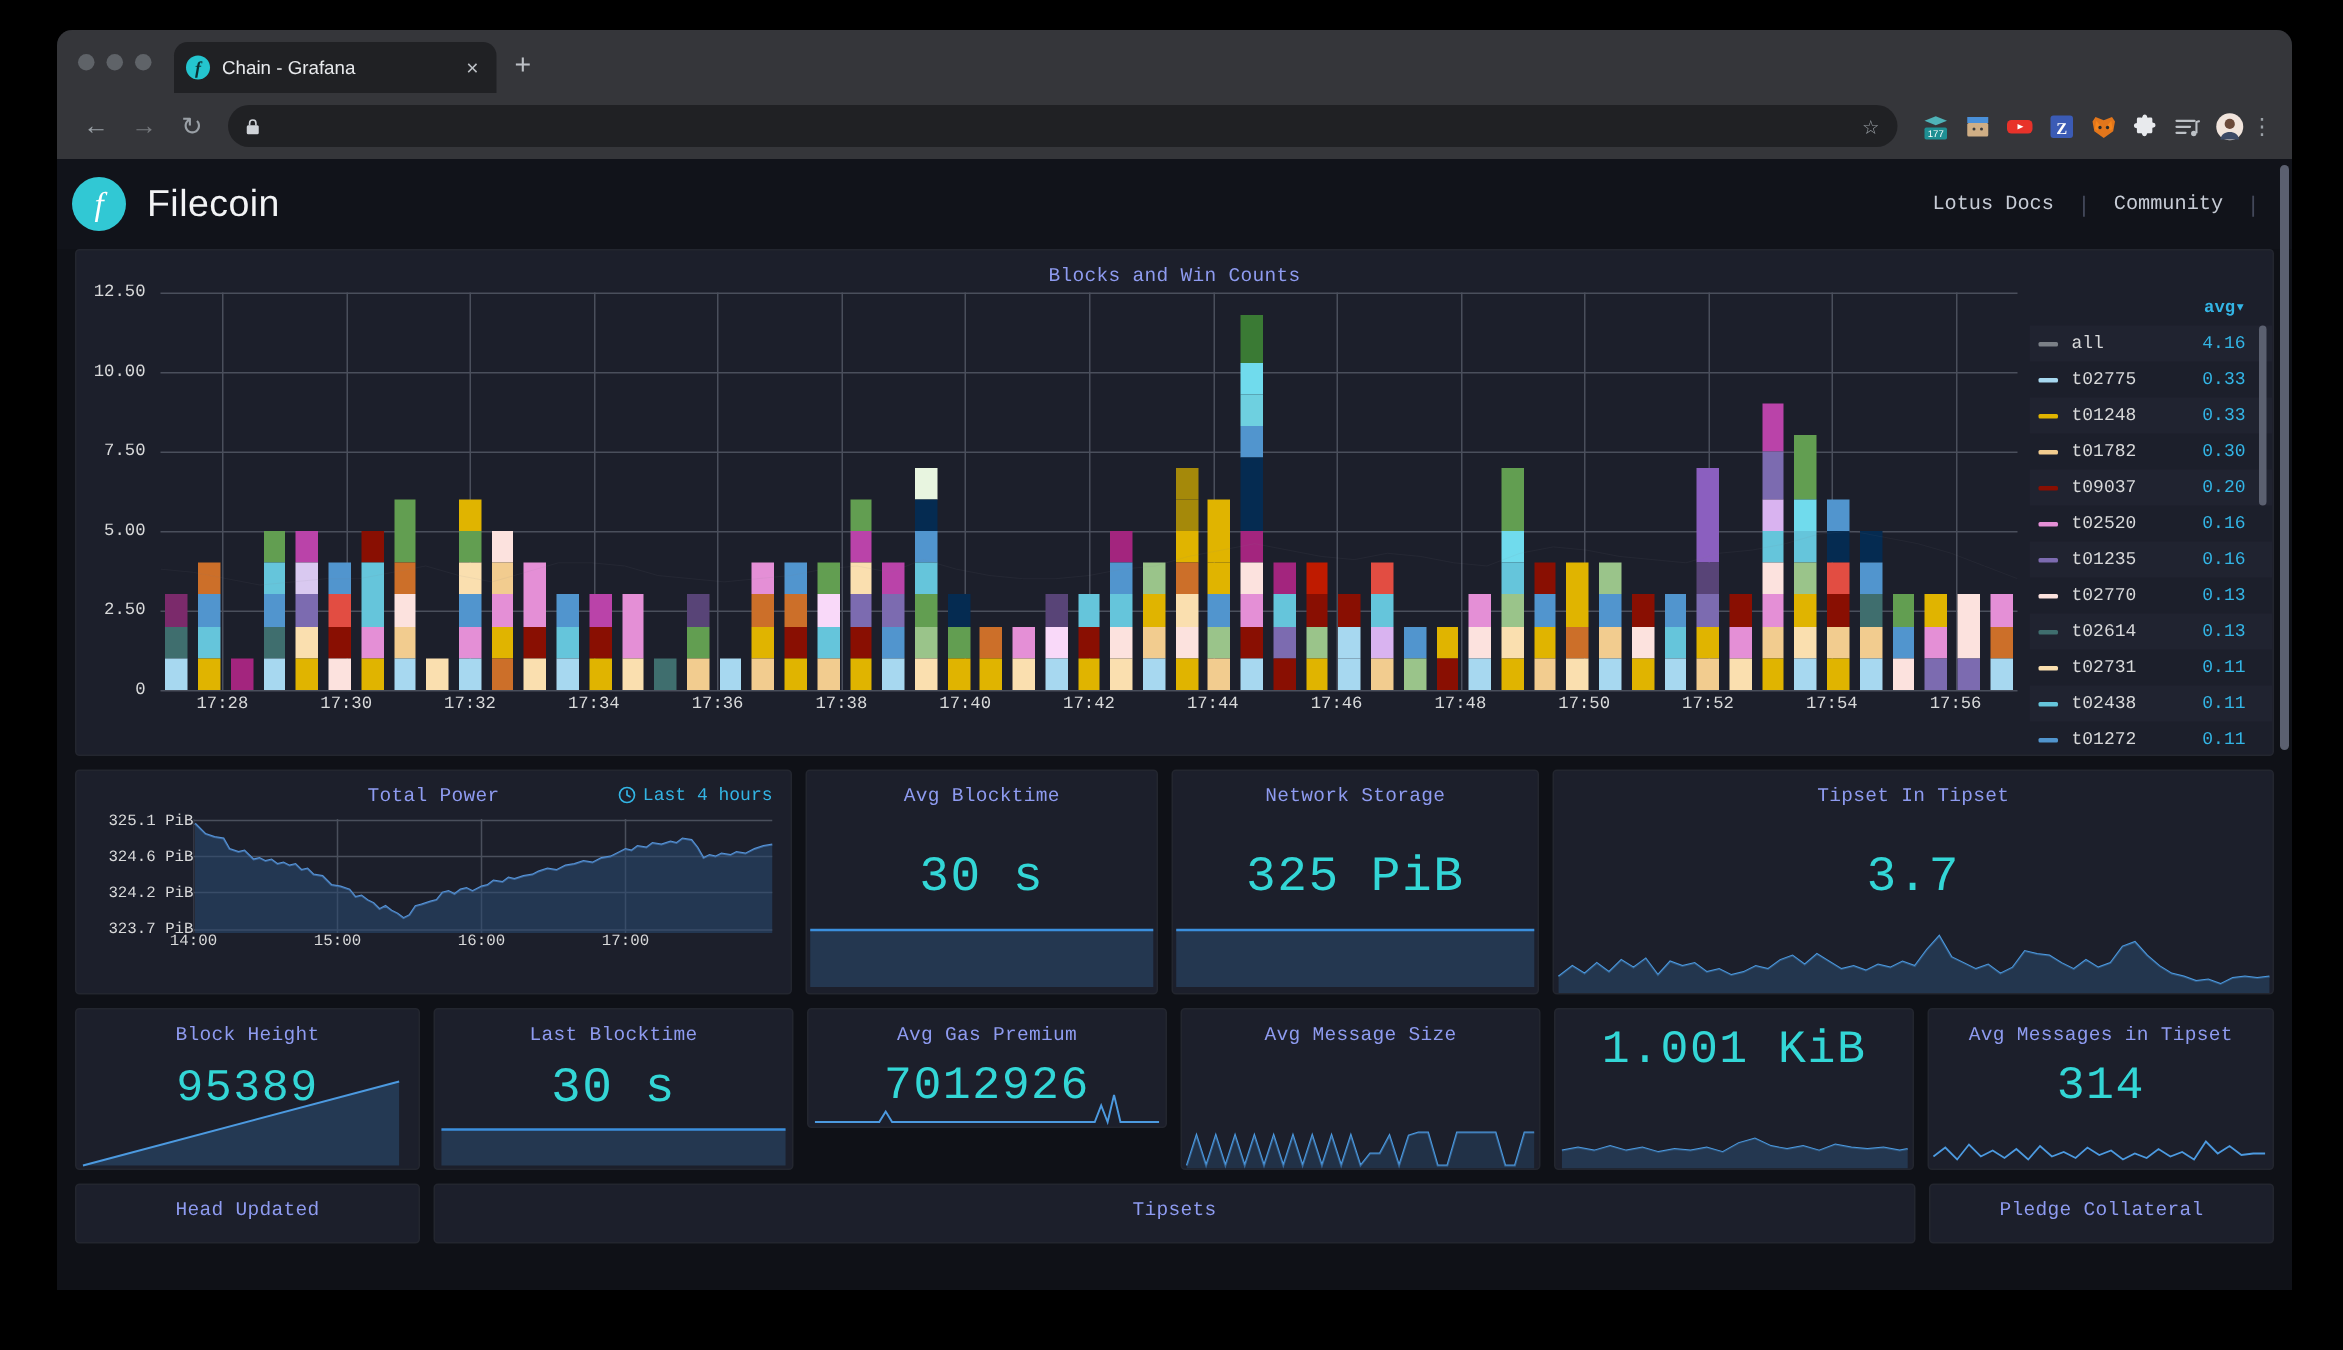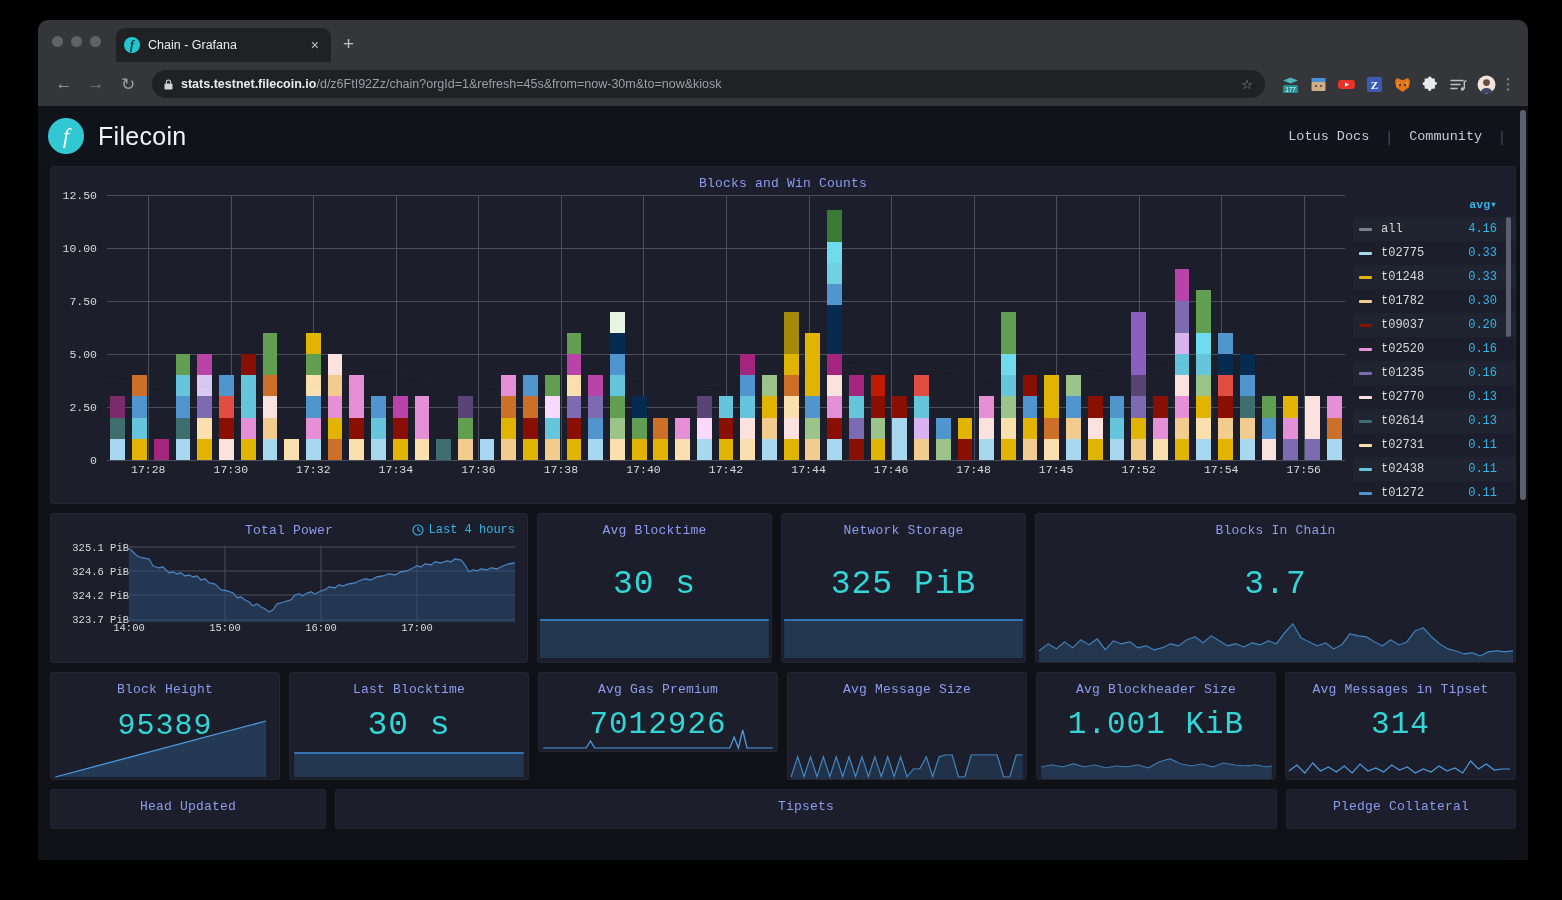--- a/index.html
+++ b/index.html
@@ -183,21 +183,20 @@
 
   <div class="toolbar">
     <span class="navbtn">←</span>
     <span class="navbtn fwd">→</span>
     <span class="navbtn">↻</span>
     <div class="omnibox">
       <svg class="lock" width="9" height="11" viewBox="0 0 9 11">
         <rect x="0.5" y="4.5" width="8" height="6" rx="1" fill="#cfd3d8"></rect>
         <path d="M2.4 4.6V3.1a2.1 2.1 0 0 1 4.2 0v1.5" fill="none" stroke="#cfd3d8" stroke-width="1.1"></path>
       </svg>
-      <span class="url"><b>stats.testnet.filecoin.io</b><span>/d/z6FtI92Zz/chain?orgId=1&amp;refresh=45s&amp;from=now-30m&amp;to=now&amp;kiosk</span></span>
       <span class="star">☆</span>
     </div>
     <div class="exts">
       <span class="ext">
         <svg width="19" height="19" viewBox="0 0 19 19">
           <path d="M2 5.5 9.5 2.5 17 5.5 9.5 8.5Z" fill="#4fb3b8"></path>
           <rect x="2" y="10" width="15" height="8" rx="1.2" fill="#1f8f93"></rect>
           <text x="9.5" y="16.5" font-size="6.4" fill="#fff" text-anchor="middle" font-family="Liberation Sans, sans-serif">177</text>
         </svg>
       </span>
@@ -658,21 +657,21 @@
                 <div class="xtick" style="left: 10%;">17:30</div>
                 <div class="xtick" style="left: 16.6667%;">17:32</div>
                 <div class="xtick" style="left: 23.3333%;">17:34</div>
                 <div class="xtick" style="left: 30%;">17:36</div>
                 <div class="xtick" style="left: 36.6667%;">17:38</div>
                 <div class="xtick" style="left: 43.3333%;">17:40</div>
                 <div class="xtick" style="left: 50%;">17:42</div>
                 <div class="xtick" style="left: 56.6667%;">17:44</div>
                 <div class="xtick" style="left: 63.3333%;">17:46</div>
                 <div class="xtick" style="left: 70%;">17:48</div>
-                <div class="xtick" style="left: 76.6667%;">17:45</div>
+                <div class="xtick" style="left: 76.6667%;">17:50</div>
                 <div class="xtick" style="left: 83.3333%;">17:52</div>
                 <div class="xtick" style="left: 90%;">17:54</div>
                 <div class="xtick" style="left: 96.6667%;">17:56</div>
               </div>
           </div>
           <div class="legend">
             <div class="legend-head">avg▾</div>
             <div id="legendRows">
                 <div class="lrow">
                   <span class="lswatch" style="background:#7b8087"></span>
@@ -791,21 +790,21 @@
         <div class="panel" style="width:245px;height:150px">
           <div class="ptitle">Network Storage</div>
           <div class="statval" style="margin-top:28px">325 PiB</div>
           <svg class="spark" width="100%" height="46" viewBox="0 0 227 46" preserveAspectRatio="none">
             <path d="M2,4 L225,4 L225,42 L2,42Z" fill="#27405e" opacity="0.75"></path>
             <path d="M2,4 L225,4" fill="none" stroke="#3b8fdd" stroke-width="1.6"></path>
           </svg>
         </div>
 
         <div class="panel" style="flex:1;height:150px">
-          <div class="ptitle">Blocks In Chain</div>
+          <div class="ptitle">Tipset In Tipset</div>
           <div class="statval" style="margin-top:28px">3.7</div>
           <svg class="spark" width="100%" height="44" viewBox="0 0 470 44" preserveAspectRatio="none">
             <path d="M3,33 L12,26 L20,31 L28,24 L36,30 L44,22 L52,27 L60,21 L68,32 L76,23 L84,26 L92,24 L100,30 L108,28 L116,32 L124,30 L132,26 L140,28 L148,22 L156,19 L164,25 L172,18 L180,23 L188,28 L196,26 L204,29 L212,25 L220,27 L228,23 L236,26 L244,15 L252,6 L260,20 L268,24 L276,28 L284,25 L292,31 L300,27 L308,16 L316,18 L324,19 L332,24 L340,28 L348,22 L356,27 L364,24 L372,13 L380,10 L388,19 L396,26 L404,31 L412,33 L420,36 L428,35 L436,38 L444,34 L452,33 L460,34 L468,33" fill="none" stroke="#4c9ae0" stroke-width="1.3"></path>
             <path d="M3,33 L12,26 L20,31 L28,24 L36,30 L44,22 L52,27 L60,21 L68,32 L76,23 L84,26 L92,24 L100,30 L108,28 L116,32 L124,30 L132,26 L140,28 L148,22 L156,19 L164,25 L172,18 L180,23 L188,28 L196,26 L204,29 L212,25 L220,27 L228,23 L236,26 L244,15 L252,6 L260,20 L268,24 L276,28 L284,25 L292,31 L300,27 L308,16 L316,18 L324,19 L332,24 L340,28 L348,22 L356,27 L364,24 L372,13 L380,10 L388,19 L396,26 L404,31 L412,33 L420,36 L428,35 L436,38 L444,34 L452,33 L460,34 L468,33 L468,44 L3,44Z" fill="#27405e" opacity="0.7"></path>
           </svg>
         </div>
       </div>
 
       <div class="row">
 
@@ -837,39 +836,38 @@
 
         <div class="panel" style="width:240px;height:108px">
           <div class="ptitle">Avg Message Size</div>
           <svg class="spark" width="100%" height="30" viewBox="0 0 222 30" preserveAspectRatio="none">
             <path d="M3,28 L9,8 L15,28 L21,8 L27,28 L33,8 L39,28 L45,8 L51,28 L57,8 L63,28 L69,8 L75,28 L81,8 L87,28 L93,8 L99,28 L105,8 L111,28 L117,20 L123,20 L129,8 L135,28 L141,8 L147,6 L153,6 L159,28 L165,28 L171,6 L177,6 L183,6 L189,6 L195,6 L201,28 L207,28 L213,6 L219,6" fill="none" stroke="#4c9ae0" stroke-width="1.2"></path>
             <path d="M3,28 L9,8 L15,28 L21,8 L27,28 L33,8 L39,28 L45,8 L51,28 L57,8 L63,28 L69,8 L75,28 L81,8 L87,28 L93,8 L99,28 L105,8 L111,28 L117,20 L123,20 L129,8 L135,28 L141,8 L147,6 L153,6 L159,28 L165,28 L171,6 L177,6 L183,6 L189,6 L195,6 L201,28 L207,28 L213,6 L219,6 L219,30 L3,30Z" fill="#27405e" opacity="0.55"></path>
           </svg>
         </div>
 
         <div class="panel" style="width:240px;height:108px">
-          <div class="ptitle">Avg Blockheader Size</div>
           <div class="statval" style="margin-top:10px;font-size:31px">1.001 KiB</div>
           <svg class="spark" width="100%" height="26" viewBox="0 0 222 26" preserveAspectRatio="none">
             <path d="M4,14 L14,12 L24,14 L34,11 L44,14 L54,12 L64,15 L74,13 L84,14 L94,12 L104,15 L114,9 L124,6 L134,11 L144,13 L154,11 L164,14 L174,10 L184,12 L194,13 L204,12 L214,14 L219,13" fill="none" stroke="#4c9ae0" stroke-width="1.2"></path>
             <path d="M4,14 L14,12 L24,14 L34,11 L44,14 L54,12 L64,15 L74,13 L84,14 L94,12 L104,15 L114,9 L124,6 L134,11 L144,13 L154,11 L164,14 L174,10 L184,12 L194,13 L204,12 L214,14 L219,13 L219,26 L4,26Z" fill="#27405e" opacity="0.75"></path>
           </svg>
         </div>
 
         <div class="panel" style="flex:1;height:108px">
           <div class="ptitle">Avg Messages in Tipset</div>
           <div class="statval" style="margin-top:10px;font-size:31px">314</div>
           <svg class="spark" width="100%" height="26" viewBox="0 0 232 26" preserveAspectRatio="none">
             <path d="M3,18 L11,12 L19,20 L27,10 L35,18 L43,14 L51,19 L59,13 L67,20 L75,11 L83,18 L91,15 L99,19 L107,12 L115,17 L123,14 L131,20 L139,16 L147,19 L155,13 L163,18 L171,15 L179,20 L187,8 L195,16 L203,11 L211,17 L219,16 L227,16" fill="none" stroke="#4c9ae0" stroke-width="1.2"></path>
           </svg>
         </div>
       </div>
 
       <div class="bottomrow">
-        <div class="panel" style="width:276px;height:40px">
+        <div class="panel" style="width:230px;height:40px">
           <div class="ptitle">Head Updated</div>
         </div>
         <div class="panel" style="flex:1;height:40px">
           <div class="ptitle">Tipsets</div>
         </div>
         <div class="panel" style="width:230px;height:40px">
           <div class="ptitle">Pledge Collateral</div>
         </div>
       </div>
 

